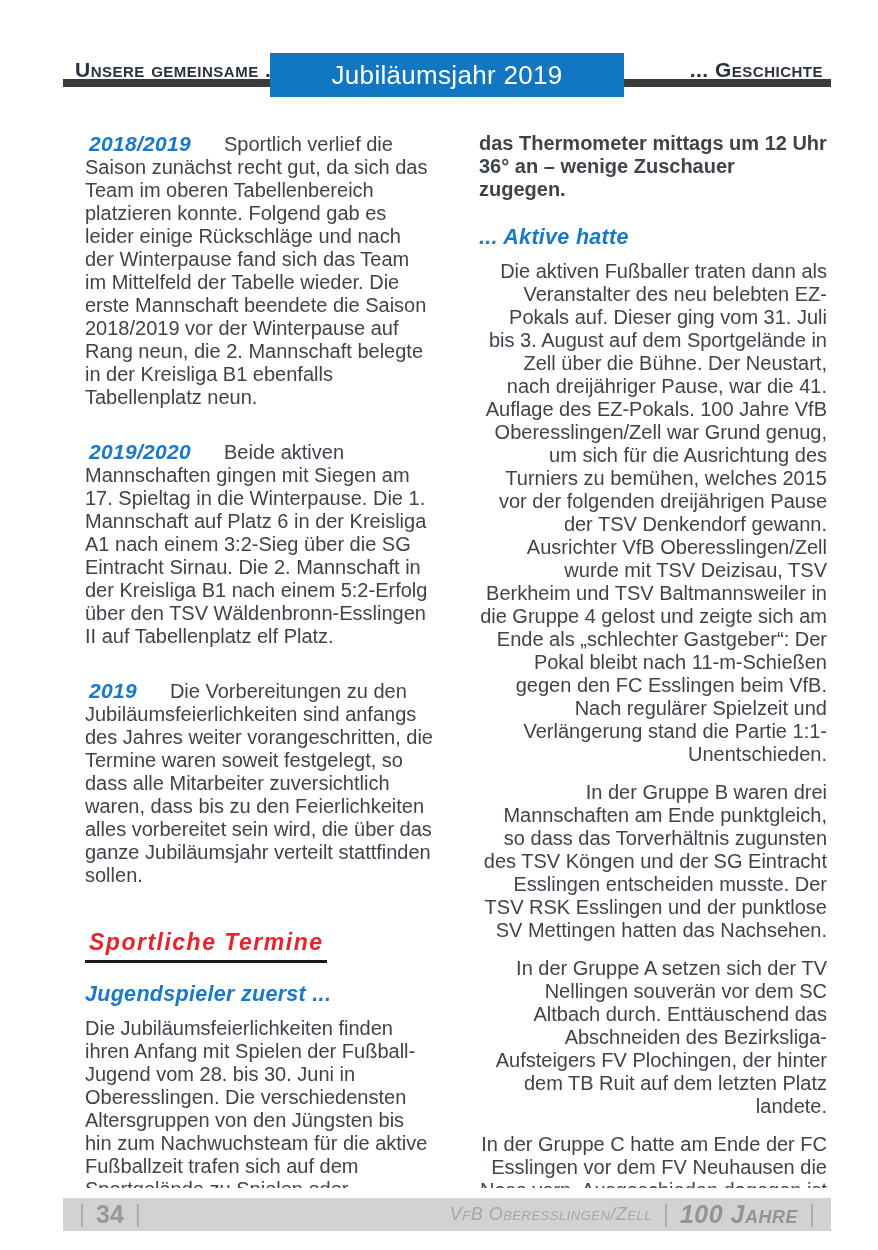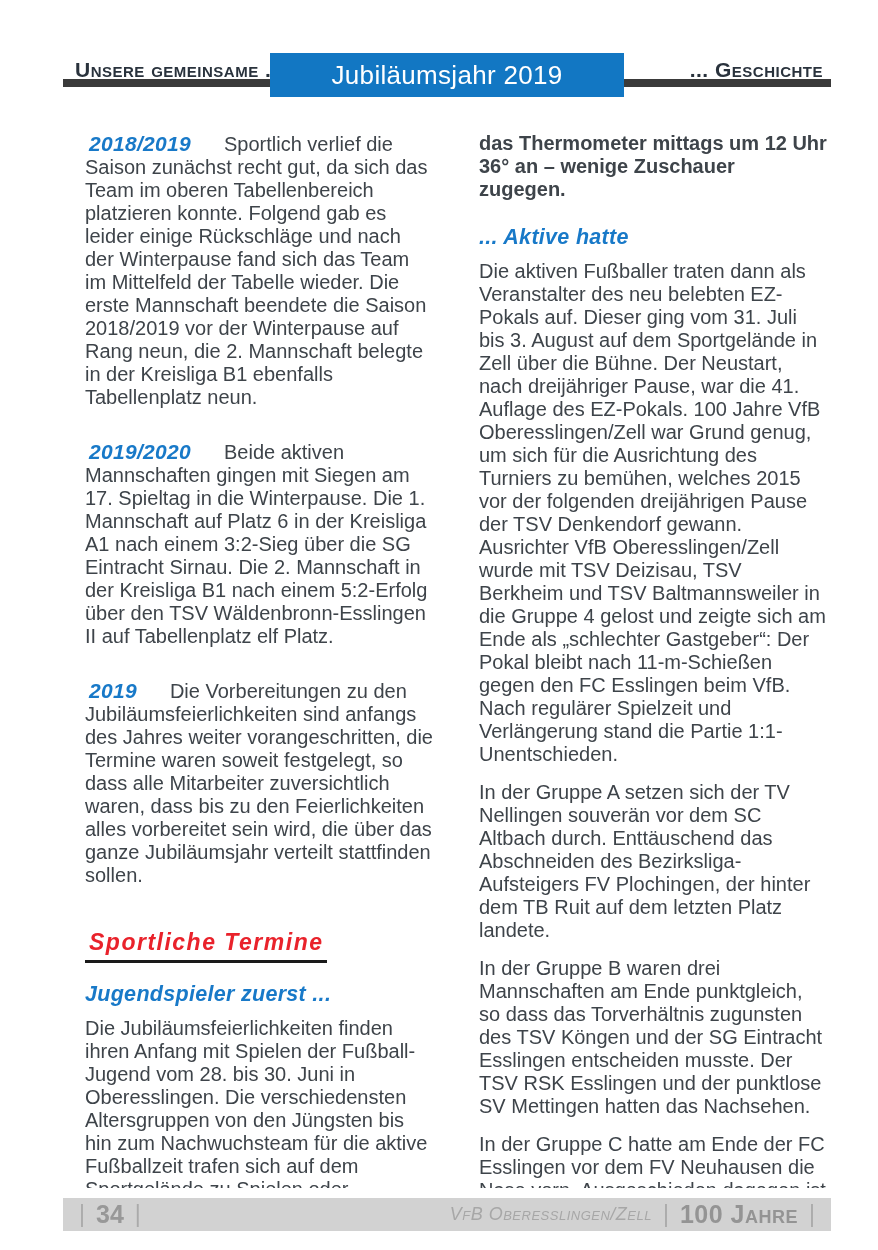--- a/index.html
+++ b/index.html
@@ -31,21 +31,21 @@
   }
 
   
   .content {
     position:absolute; top:112px; left:65px; right:47px; bottom:70px;
     display:flex; gap:30px; overflow:hidden;
   }
   .col { flex:1 1 0; font-size:20px; line-height:23px; text-align:left; hyphens:auto; }
   p.para       { margin:0 0 23px 0; }
   p.para-mid   { margin:0 0 17px 0;font-weight:bold; }
-  p.para-tight { margin:0 0 7px 0; }
+  p.para-tight { margin:0 0 7px 0;text-align:right; }
   p.para-last  { margin:0; }
   .lead-year {
     color:#1879c8; font-weight:bold; font-style:italic;
     font-size:21px; margin-right:25px; letter-spacing:.3px;
   }
   .section-heading {
     display:inline-block;
     color:#e9222b; font-weight:bold; font-style:italic;
     font-size:23px; letter-spacing:1.5px;
     border-bottom:3px solid #1a1a1a; padding-bottom:6px;
@@ -64,21 +64,21 @@
     padding:0 5px;
   }
   .footer-left, .footer-right { display:flex; align-items:center; white-space:nowrap; }
   .pipe { color:#aaaaaa; font-size:23px; font-weight:400; padding:0 7px; }
   .page-number { color:#989898; font-size:25px; font-weight:bold; }
   .club-name {
     color:#a7a7a7; font-size:18px; font-style:italic;
     font-variant:small-caps; letter-spacing:.5px;
   }
   .anniversary {
-    color:#949494; font-size:25px; font-weight:bold; 
+    color:#949494; font-size:25px; font-weight:bold; font-style:italic;
     font-variant:small-caps; letter-spacing:.5px;
   }
 </style>
 </head>
 <body>
 
 <div class="page">
 
   <div class="header">
     <div class="header-rule"></div>
@@ -103,22 +103,22 @@
         <span class="section-heading">Sportliche Termine</span>
       </div>
       <div class="sub-heading">Jugendspieler zuerst ...</div>
       <p class="para-last">Die Jubiläumsfeierlichkeiten finden ihren Anfang mit Spielen der Fußball-Jugend vom 28. bis 30. Juni in Oberesslingen. Die verschiedensten Altersgruppen von den Jüngsten bis hin zum Nachwuchsteam für die aktive Fußballzeit trafen sich auf dem Sportgelände zu Spielen oder kleineren Turnieren. Allerdings waren aufgrund der damals hohen Temperaturen – sonntags zeigte</p>
     </div>
 
     <div class="col">
       <p class="para-mid">das Thermometer mittags um 12 Uhr 36° an – wenige Zuschauer zugegen.</p>
       <div class="sub-heading">... Aktive hatte</div>
       <p class="para-tight">Die aktiven Fußballer traten dann als Veranstalter des neu belebten EZ-Pokals auf. Dieser ging vom 31. Juli bis 3. August auf dem Sportgelände in Zell über die Bühne. Der Neustart, nach dreijähriger Pause, war die 41. Auflage des EZ-Pokals. 100 Jahre VfB Oberesslingen/Zell war Grund genug, um sich für die Ausrichtung des Turniers zu bemühen, welches 2015 vor der folgenden dreijährigen Pause der TSV Denkendorf gewann. Ausrichter VfB Oberesslingen/Zell wurde mit TSV Deizisau, TSV Berkheim und TSV Baltmannsweiler in die Gruppe 4 gelost und zeigte sich am Ende als „schlechter Gastgeber“: Der Pokal bleibt nach 11-m-Schießen gegen den FC Esslingen beim VfB. Nach regulärer Spielzeit und Verlängerung stand die Partie 1:1-Unentschieden.</p>
+      <p class="para-tight">In der Gruppe B waren drei Mannschaften am Ende punktgleich, so dass das Torverhältnis zugunsten des TSV Köngen und der SG Eintracht Esslingen entscheiden musste. Der TSV RSK Esslingen und der punktlose SV Mettingen hatten das Nachsehen.</p>
       <p class="para-tight">In der Gruppe A setzen sich der TV Nellingen souverän vor dem SC Altbach durch. Enttäuschend das Abschneiden des Bezirksliga-Aufsteigers FV Plochingen, der hinter dem TB Ruit auf dem letzten Platz landete.</p>
-      <p class="para-tight">In der Gruppe B waren drei Mannschaften am Ende punktgleich, so dass das Torverhältnis zugunsten des TSV Köngen und der SG Eintracht Esslingen entscheiden musste. Der TSV RSK Esslingen und der punktlose SV Mettingen hatten das Nachsehen.</p>
       <p class="para-tight">In der Gruppe C hatte am Ende der FC Esslingen vor dem FV Neuhausen die Nase vorn. Ausgeschieden dagegen ist der letzte EZ-Pokalsieger aus dem Jahre 2015, der TSV Denkendorf.</p>
       <p class="para-last">In der Gruppe D zieht Bezirksligist TSV</p>
     </div>
 
   </div>
 
   <div class="footer">
     <div class="footer-left">
       <span class="pipe">|</span>
       <span class="page-number">34</span>

